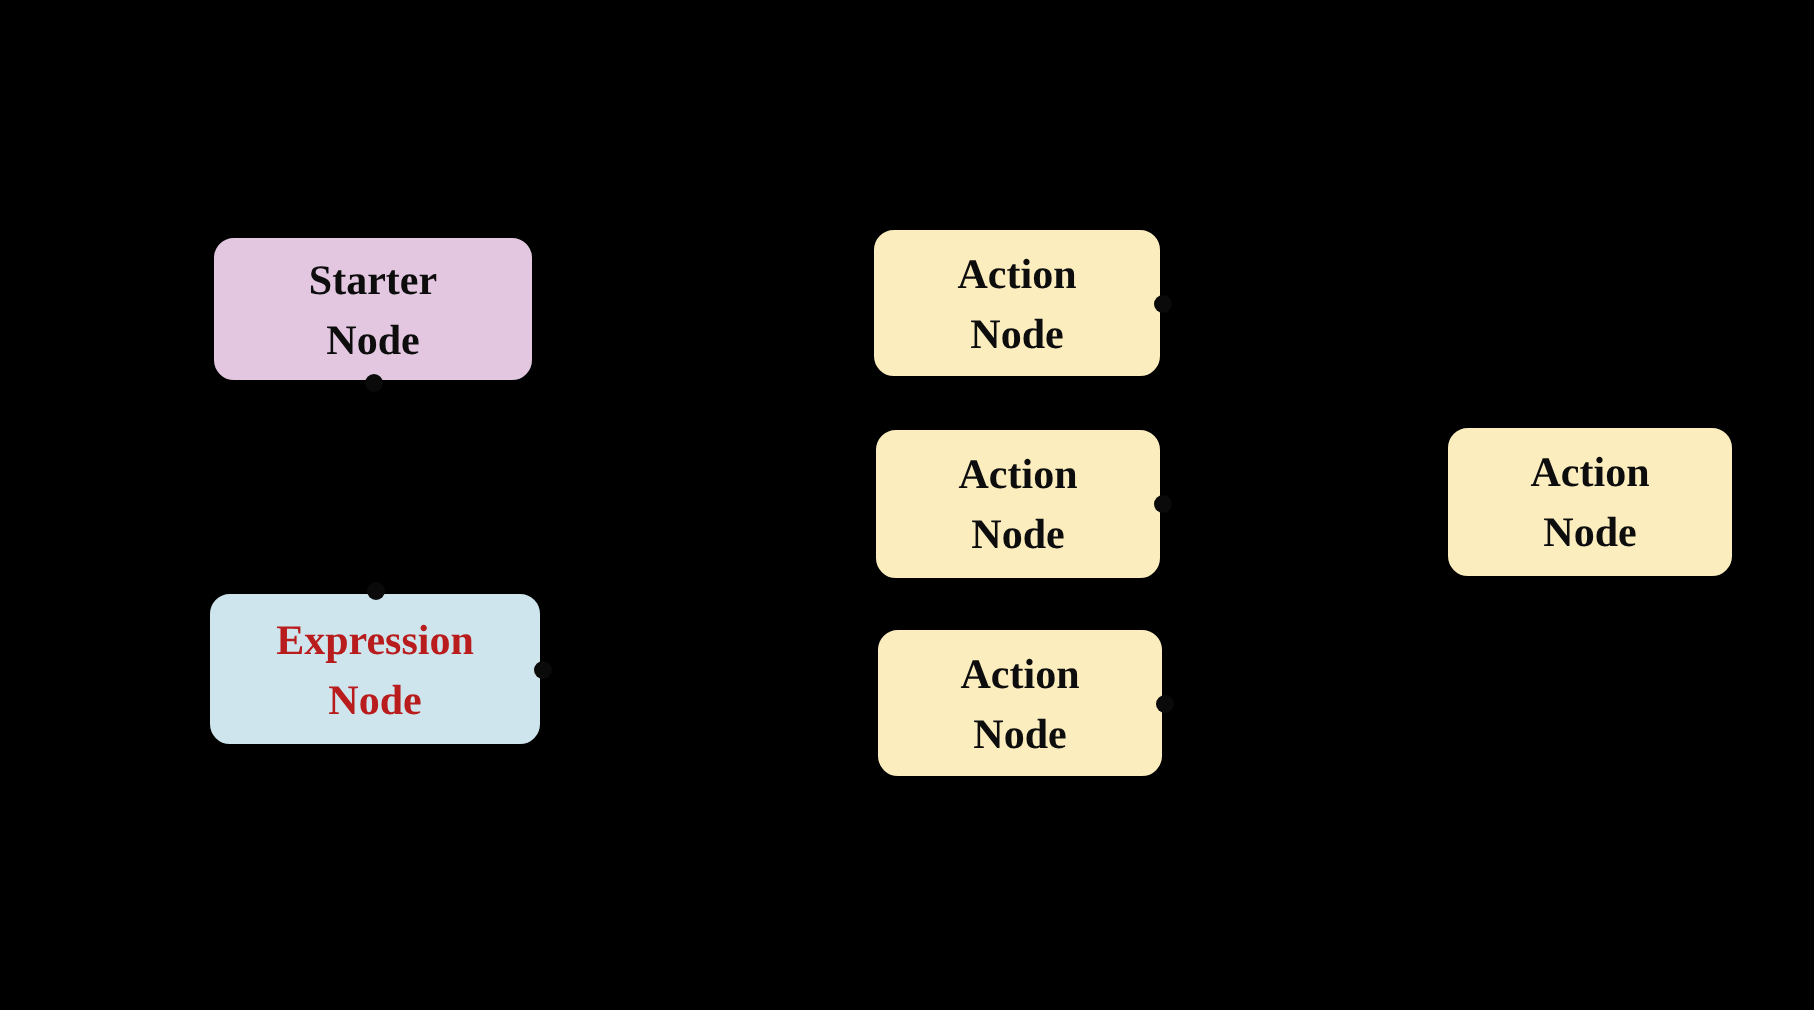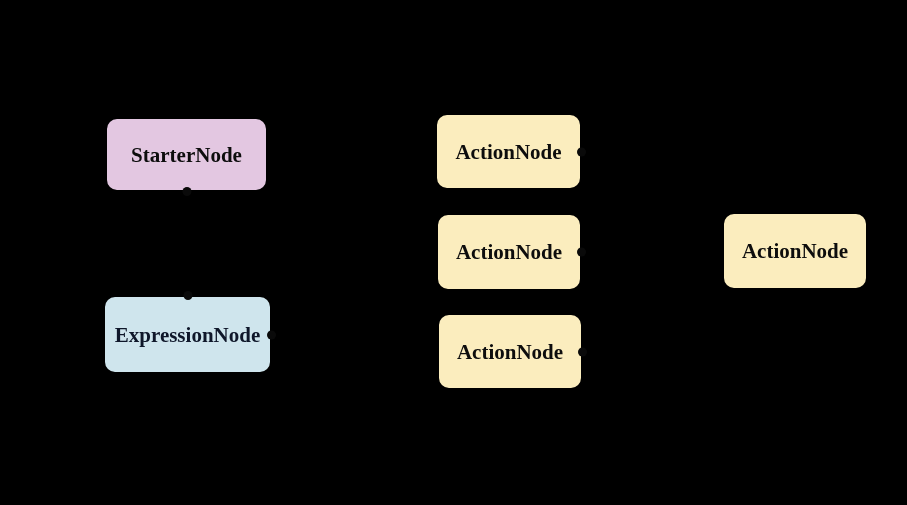--- a/index.html
+++ b/index.html
@@ -13,21 +13,21 @@
     height: 505px;
     overflow: hidden;
     font-family: "Liberation Serif", "DejaVu Serif", serif;
   }
   .node {
     position: absolute;
     box-sizing: border-box;
     border: 2px solid #000;
     border-radius: 12px;
     display: flex;
-    flex-direction: row;
+    flex-direction: column;
     align-items: center;
     justify-content: center;
     font-weight: bold;
     font-size: 21px;
     line-height: 30px;
     text-align: right;
     cursor: default;
   }
   .node-label-line {
     white-space: nowrap;
@@ -54,21 +54,21 @@
     <div class="node" style="left: 435px; top: 113px; width: 147px; height: 77px; background: rgb(251, 237, 190); border-color: rgb(0, 0, 0); color: rgb(13, 13, 13);">
       <div class="node-label-line">Action</div>
       <div class="node-label-line">Node</div>
       <span class="handle handle-right" style="background: rgb(10, 10, 10);"></span>
     </div>
     <div class="node" style="left: 436px; top: 213px; width: 146px; height: 78px; background: rgb(251, 237, 190); border-color: rgb(0, 0, 0); color: rgb(13, 13, 13);">
       <div class="node-label-line">Action</div>
       <div class="node-label-line">Node</div>
       <span class="handle handle-right" style="background: rgb(10, 10, 10);"></span>
     </div>
-    <div class="node" style="left: 103px; top: 295px; width: 169px; height: 79px; background: rgb(207, 229, 237); border-color: rgb(0, 0, 0); color: #0f172a;">
+    <div class="node" style="left: 103px; top: 295px; width: 169px; height: 79px; background: rgb(207, 229, 237); border-color: rgb(0, 0, 0); color: #b91c1c;">
       <div class="node-label-line">Expression</div>
       <div class="node-label-line">Node</div>
       <span class="handle handle-top" style="background: rgb(10, 10, 10);"></span>
       <span class="handle handle-right" style="background: rgb(10, 10, 10);"></span>
     </div>
     <div class="node" style="left: 437px; top: 313px; width: 146px; height: 77px; background: rgb(251, 237, 190); border-color: rgb(0, 0, 0); color: rgb(13, 13, 13);">
       <div class="node-label-line">Action</div>
       <div class="node-label-line">Node</div>
       <span class="handle handle-right" style="background: rgb(10, 10, 10);"></span>
     </div>

